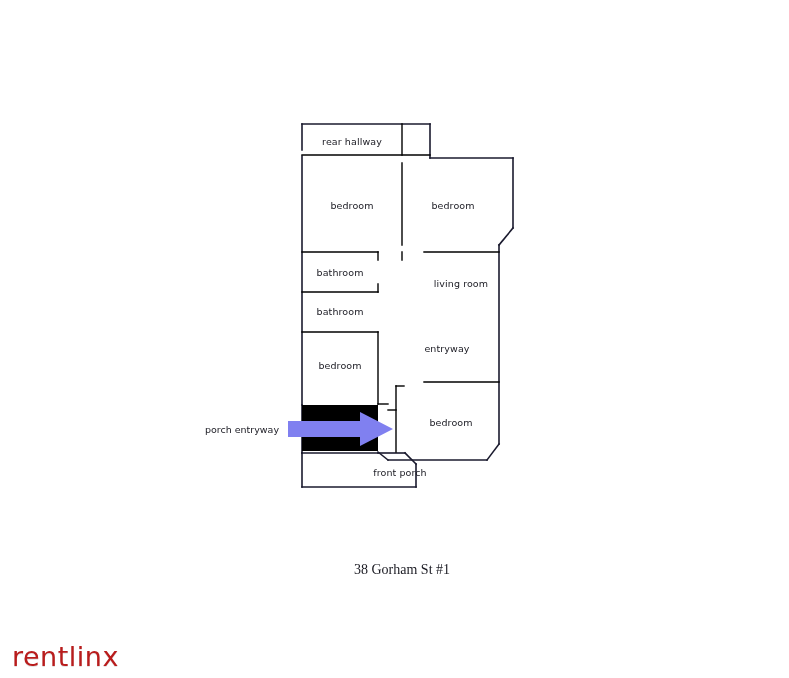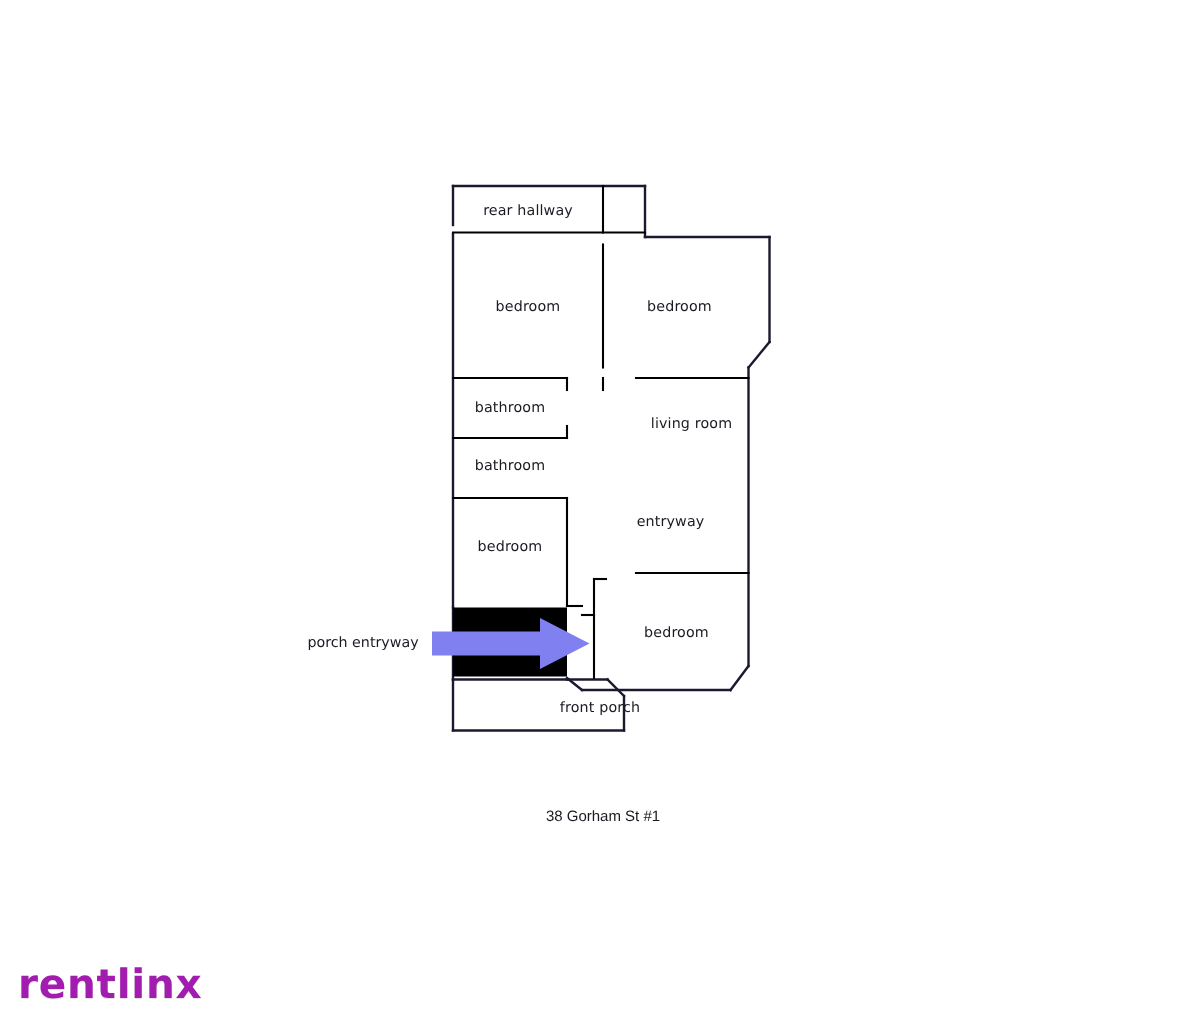--- a/index.html
+++ b/index.html
@@ -49,37 +49,37 @@
     font-family: "DejaVu Sans", "Liberation Sans", sans-serif;
     font-size: 9.5px;
     color: #1a1a22;
     white-space: nowrap;
     transform: translate(-50%, -50%);
   }
 
   #plan-caption {
     position: absolute;
     left: 402px;
-    top: 545px;
+    top: 570px;
     transform: translate(-50%, -50%);
-    font-family: Liberation Sans, sans-serif;
-    font-size: 10px;
+    font-family: Liberation Serif, serif;
+    font-size: 14px;
     color: #1a1a22;
     white-space: nowrap;
   }
 
   #watermark {
     position: absolute;
     left: 12px;
     top: 641px;
     font-family: "DejaVu Sans", "Liberation Sans", sans-serif;
     font-size: 27px;
-    font-weight: bold;
+    font-weight: normal;
     letter-spacing: 0.5px;
-    color: #a21caf;
+    color: #b91c1c;
     text-shadow: 0 1px 0 #e4e4e4;
     user-select: none;
   }
 </style>
 </head>
 <body>
 
 <div id="floorplan-stage">
 
   <svg id="plan-svg" viewBox="0 0 789 678" xmlns="http://www.w3.org/2000/svg">

